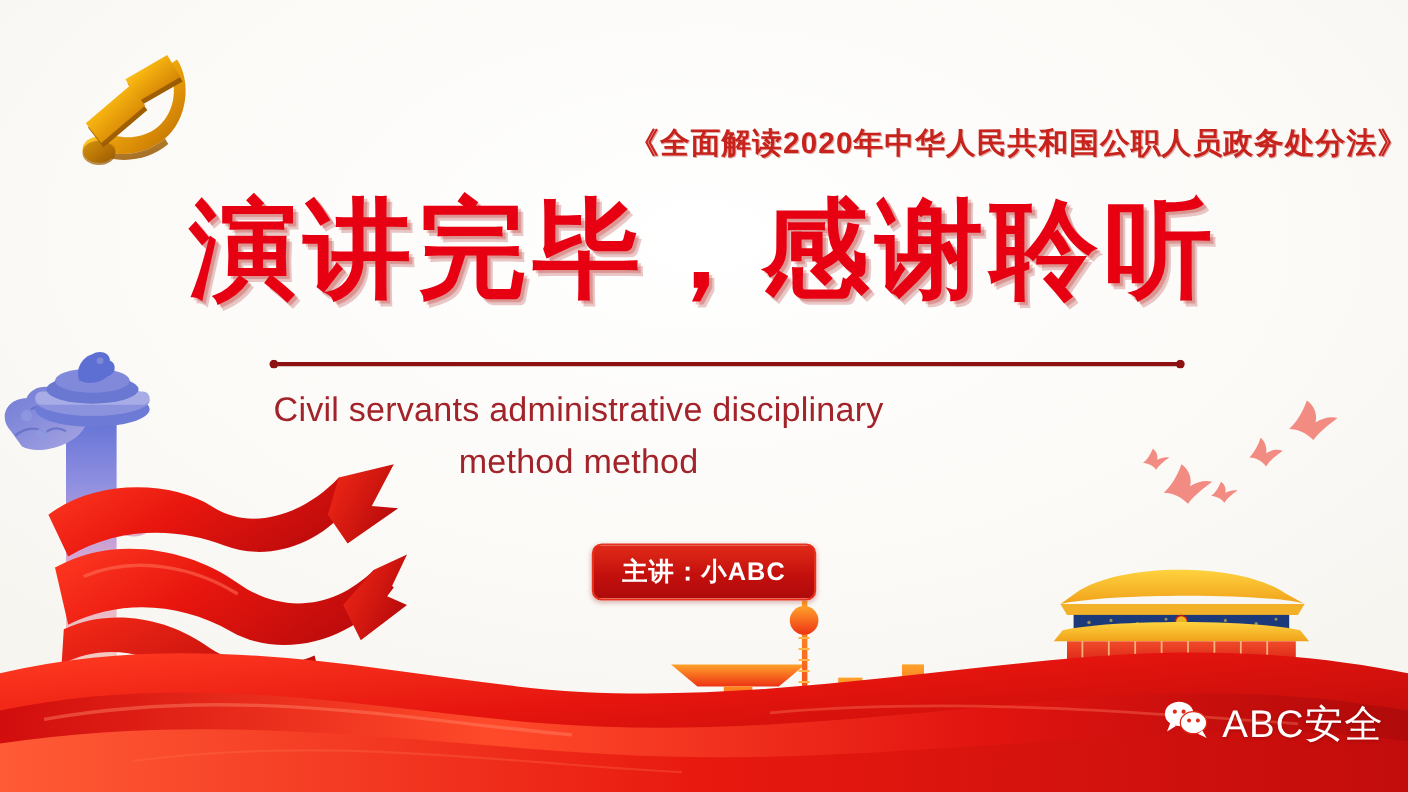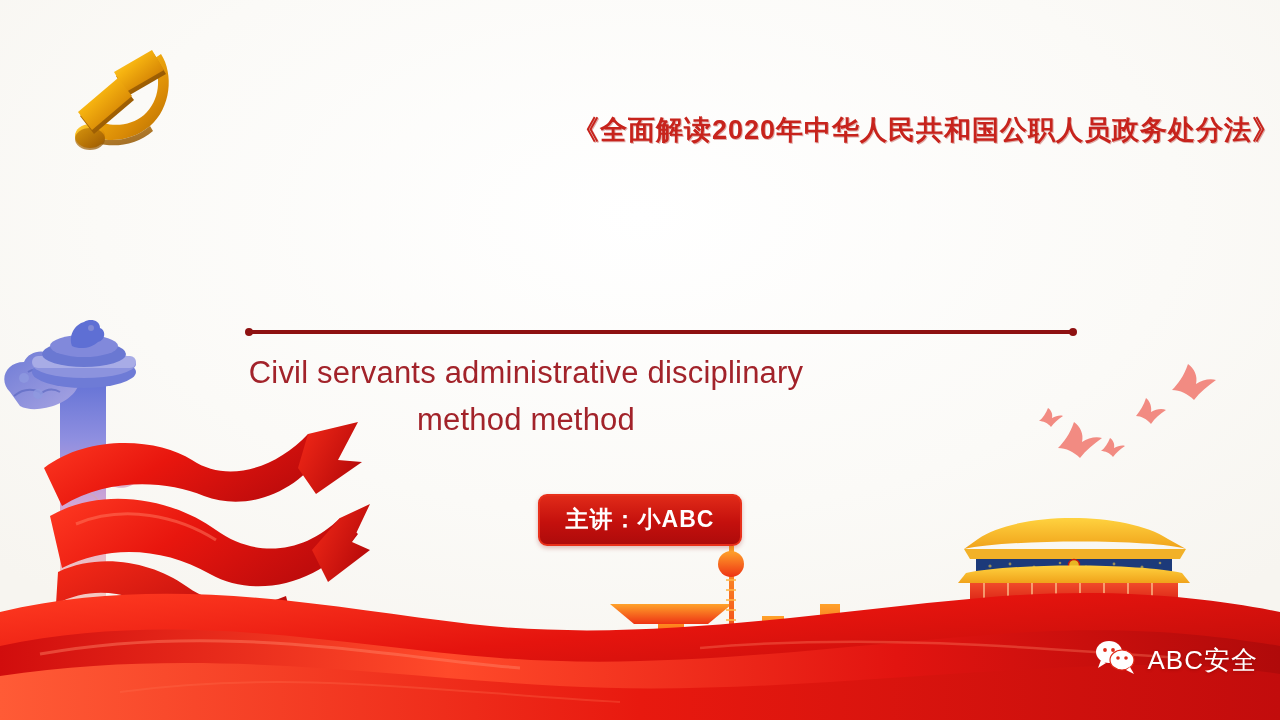--- a/index.html
+++ b/index.html
@@ -71,21 +71,21 @@
     padding:8px 26px 9px 26px; border-radius:9px;
     background:linear-gradient(180deg,#E02A18 0%,#C4100D 55%,#AE0B0B 100%);
     border:2px solid #E8301B;
     color:#FFFFFF; font-size:23px; font-weight:bold;
     letter-spacing:1px; white-space:nowrap;
     box-shadow:0 2px 5px rgba(140,10,10,.28);
   }
   .watermark {
     position:absolute; right:22px; bottom:38px;
     display:flex; align-items:center; gap:9px;
-    color:#FFFFFF; font-size:26px; letter-spacing:1px;
+    color:#FFFFFF; font-size:35px; letter-spacing:1px;
     text-shadow:0 1px 3px rgba(120,0,0,.45);
   }
 </style>
 </head>
 <body>
 
 <div id="slide">
 
   <div class="emblem">
     <svg viewBox="0 0 130 128" width="130" height="128">
@@ -343,20 +343,21 @@
       <path d="M0 96 C180 58 340 96 500 108 C680 122 860 92 1030 82 C1140 76 1220 86 1280 96 L1280 170 L0 170 Z" fill="url(#silkB)"></path>
       <path d="M0 126 C200 96 380 126 560 136 C740 146 920 122 1100 116 C1180 113 1240 118 1280 124 L1280 170 L0 170 Z" fill="url(#silkC)"></path>
       <path d="M40 104 C220 72 380 106 520 118" stroke="#FF8668" stroke-width="3" fill="none" opacity=".45"></path>
       <path d="M700 98 C860 84 1020 96 1180 108" stroke="#FF8668" stroke-width="2.5" fill="none" opacity=".35"></path>
       <path d="M120 142 C300 118 460 144 620 152" stroke="#FF7050" stroke-width="2" fill="none" opacity=".3"></path>
     </svg>
   </div>
 
   <div class="subtitle-cn">《全面解读2020年中华人民共和国公职人员政务处分法》</div>
 
+  <div class="title-main">演讲完毕，感谢聆听</div>
 
   <div class="divider">
     <svg viewBox="0 0 836 8" width="836" height="8" preserveAspectRatio="none">
       <line x1="6" y1="4" x2="830" y2="4" stroke="#8E1111" stroke-width="4"></line>
       <circle cx="6" cy="4" r="4" fill="#8E1111"></circle>
       <circle cx="830" cy="4" r="4" fill="#8E1111"></circle>
     </svg>
   </div>
 
   <div class="subtitle-en">

